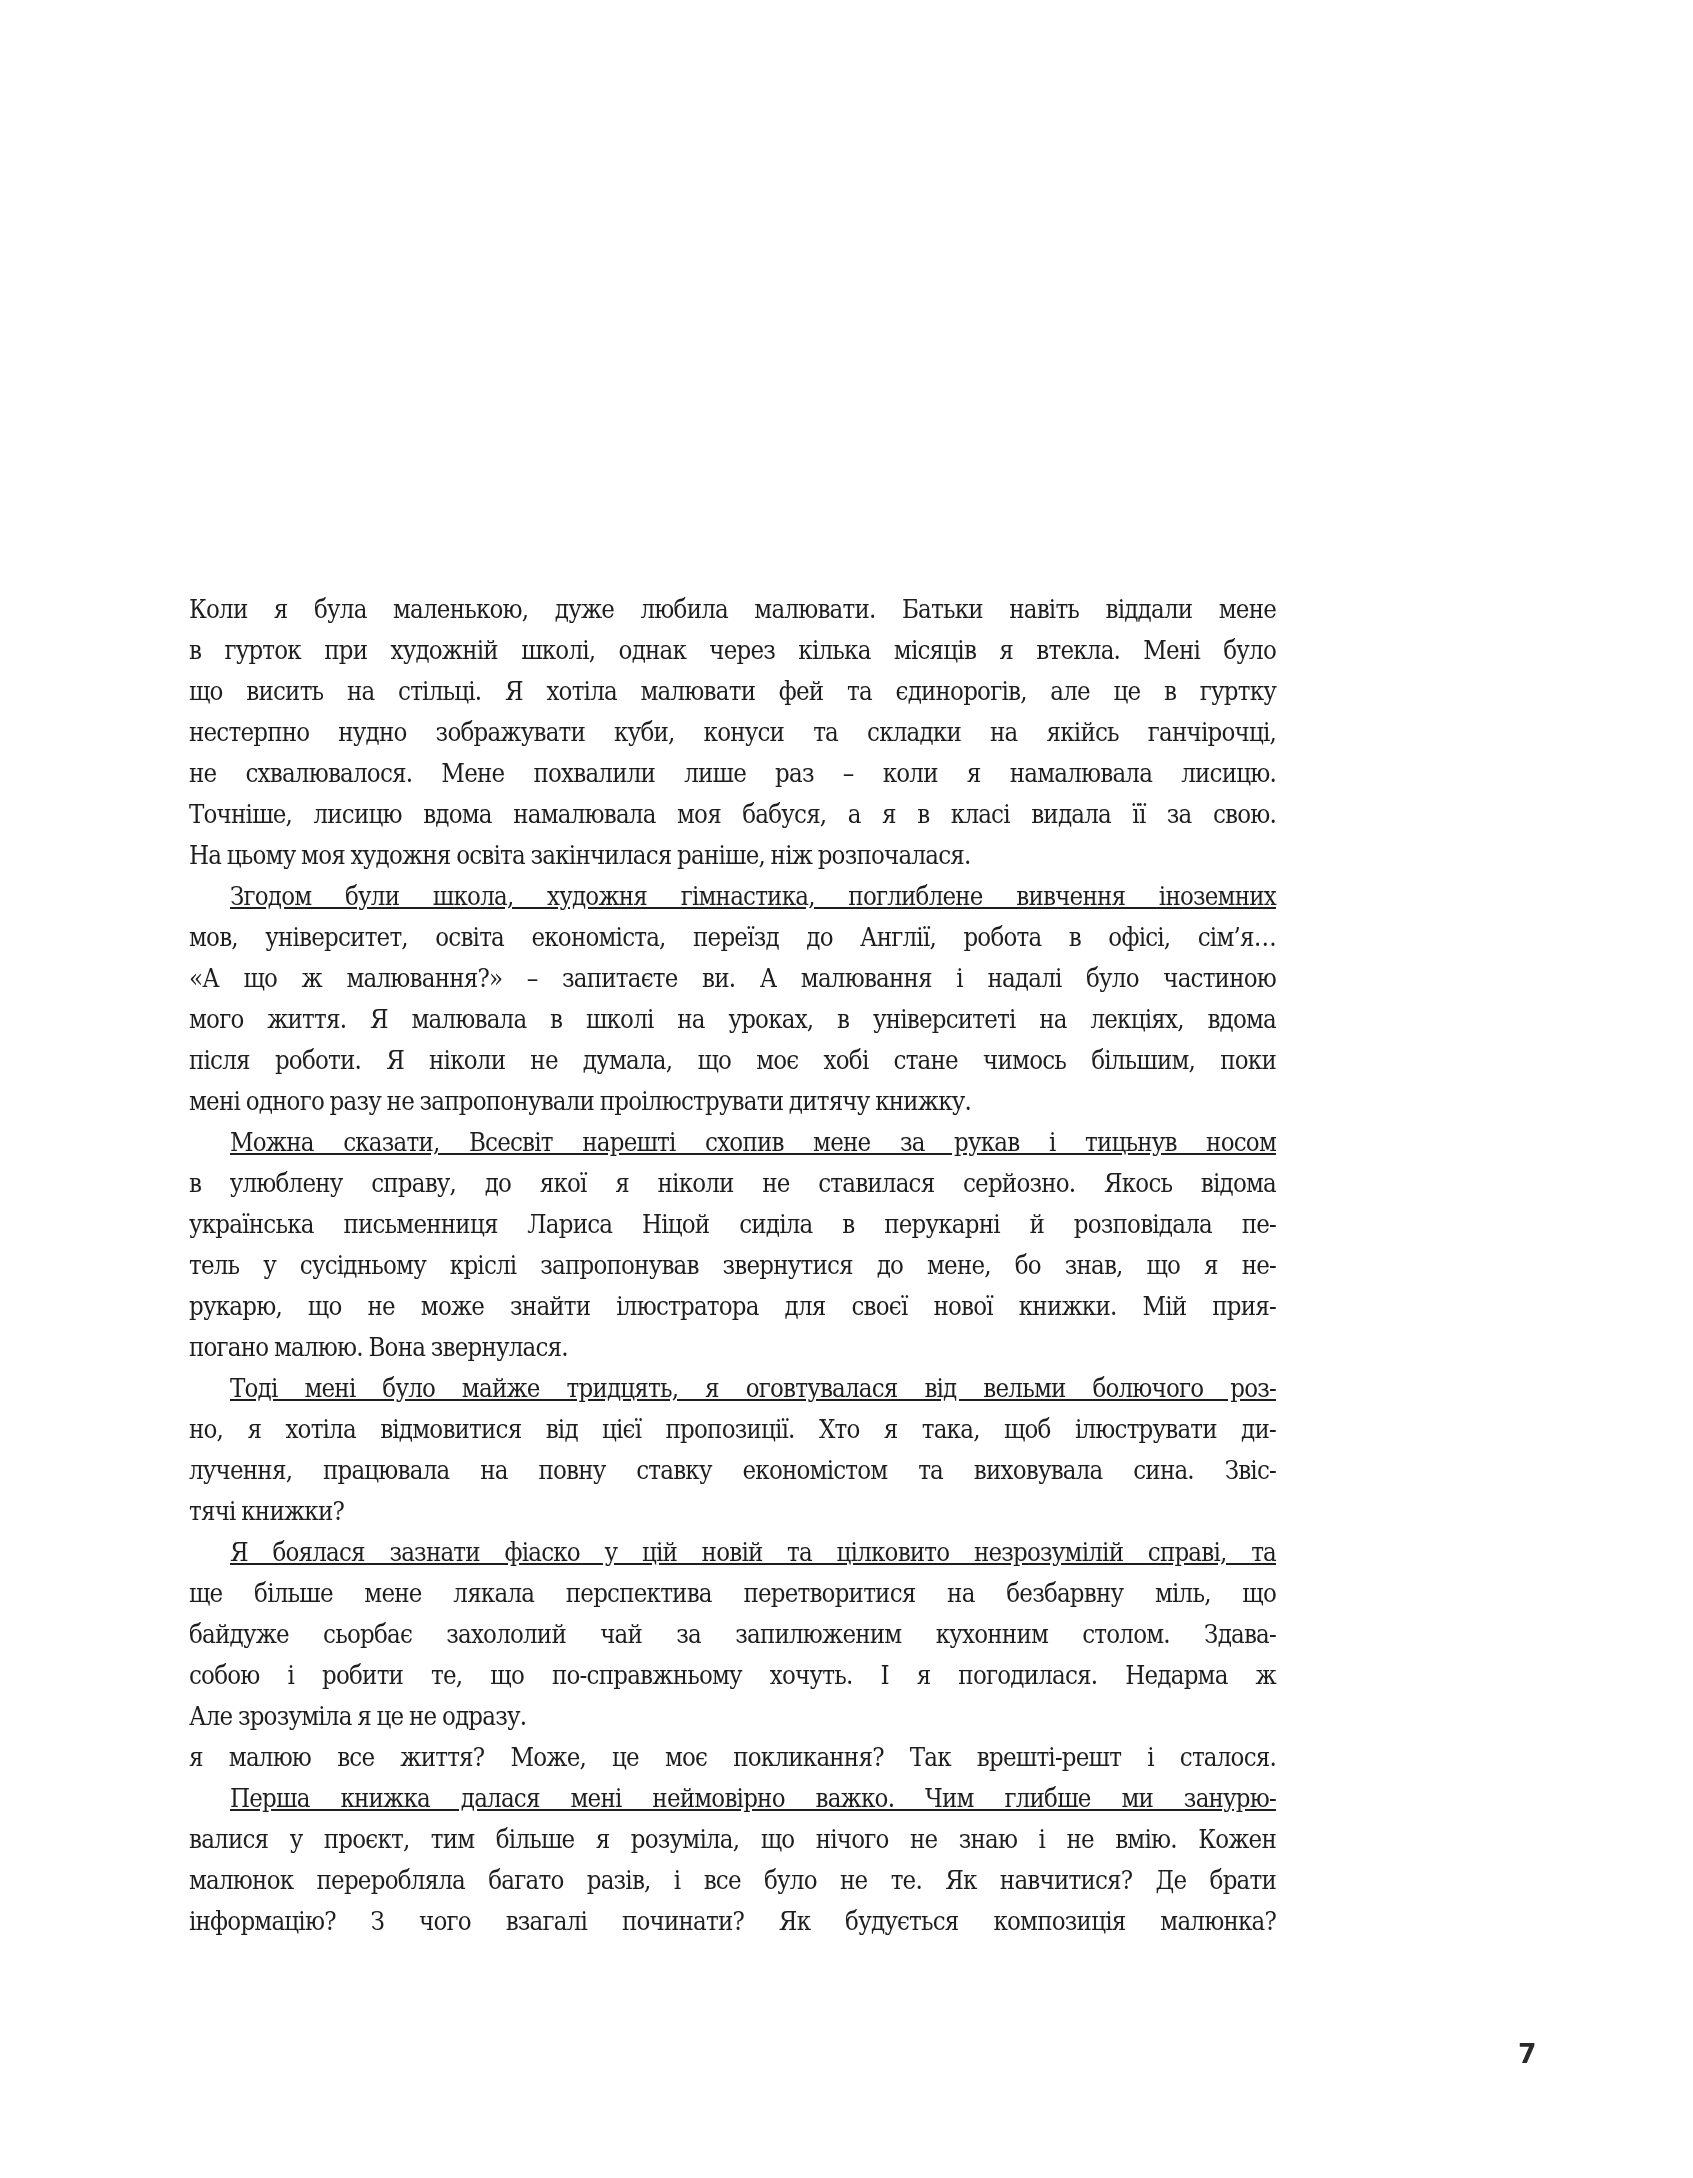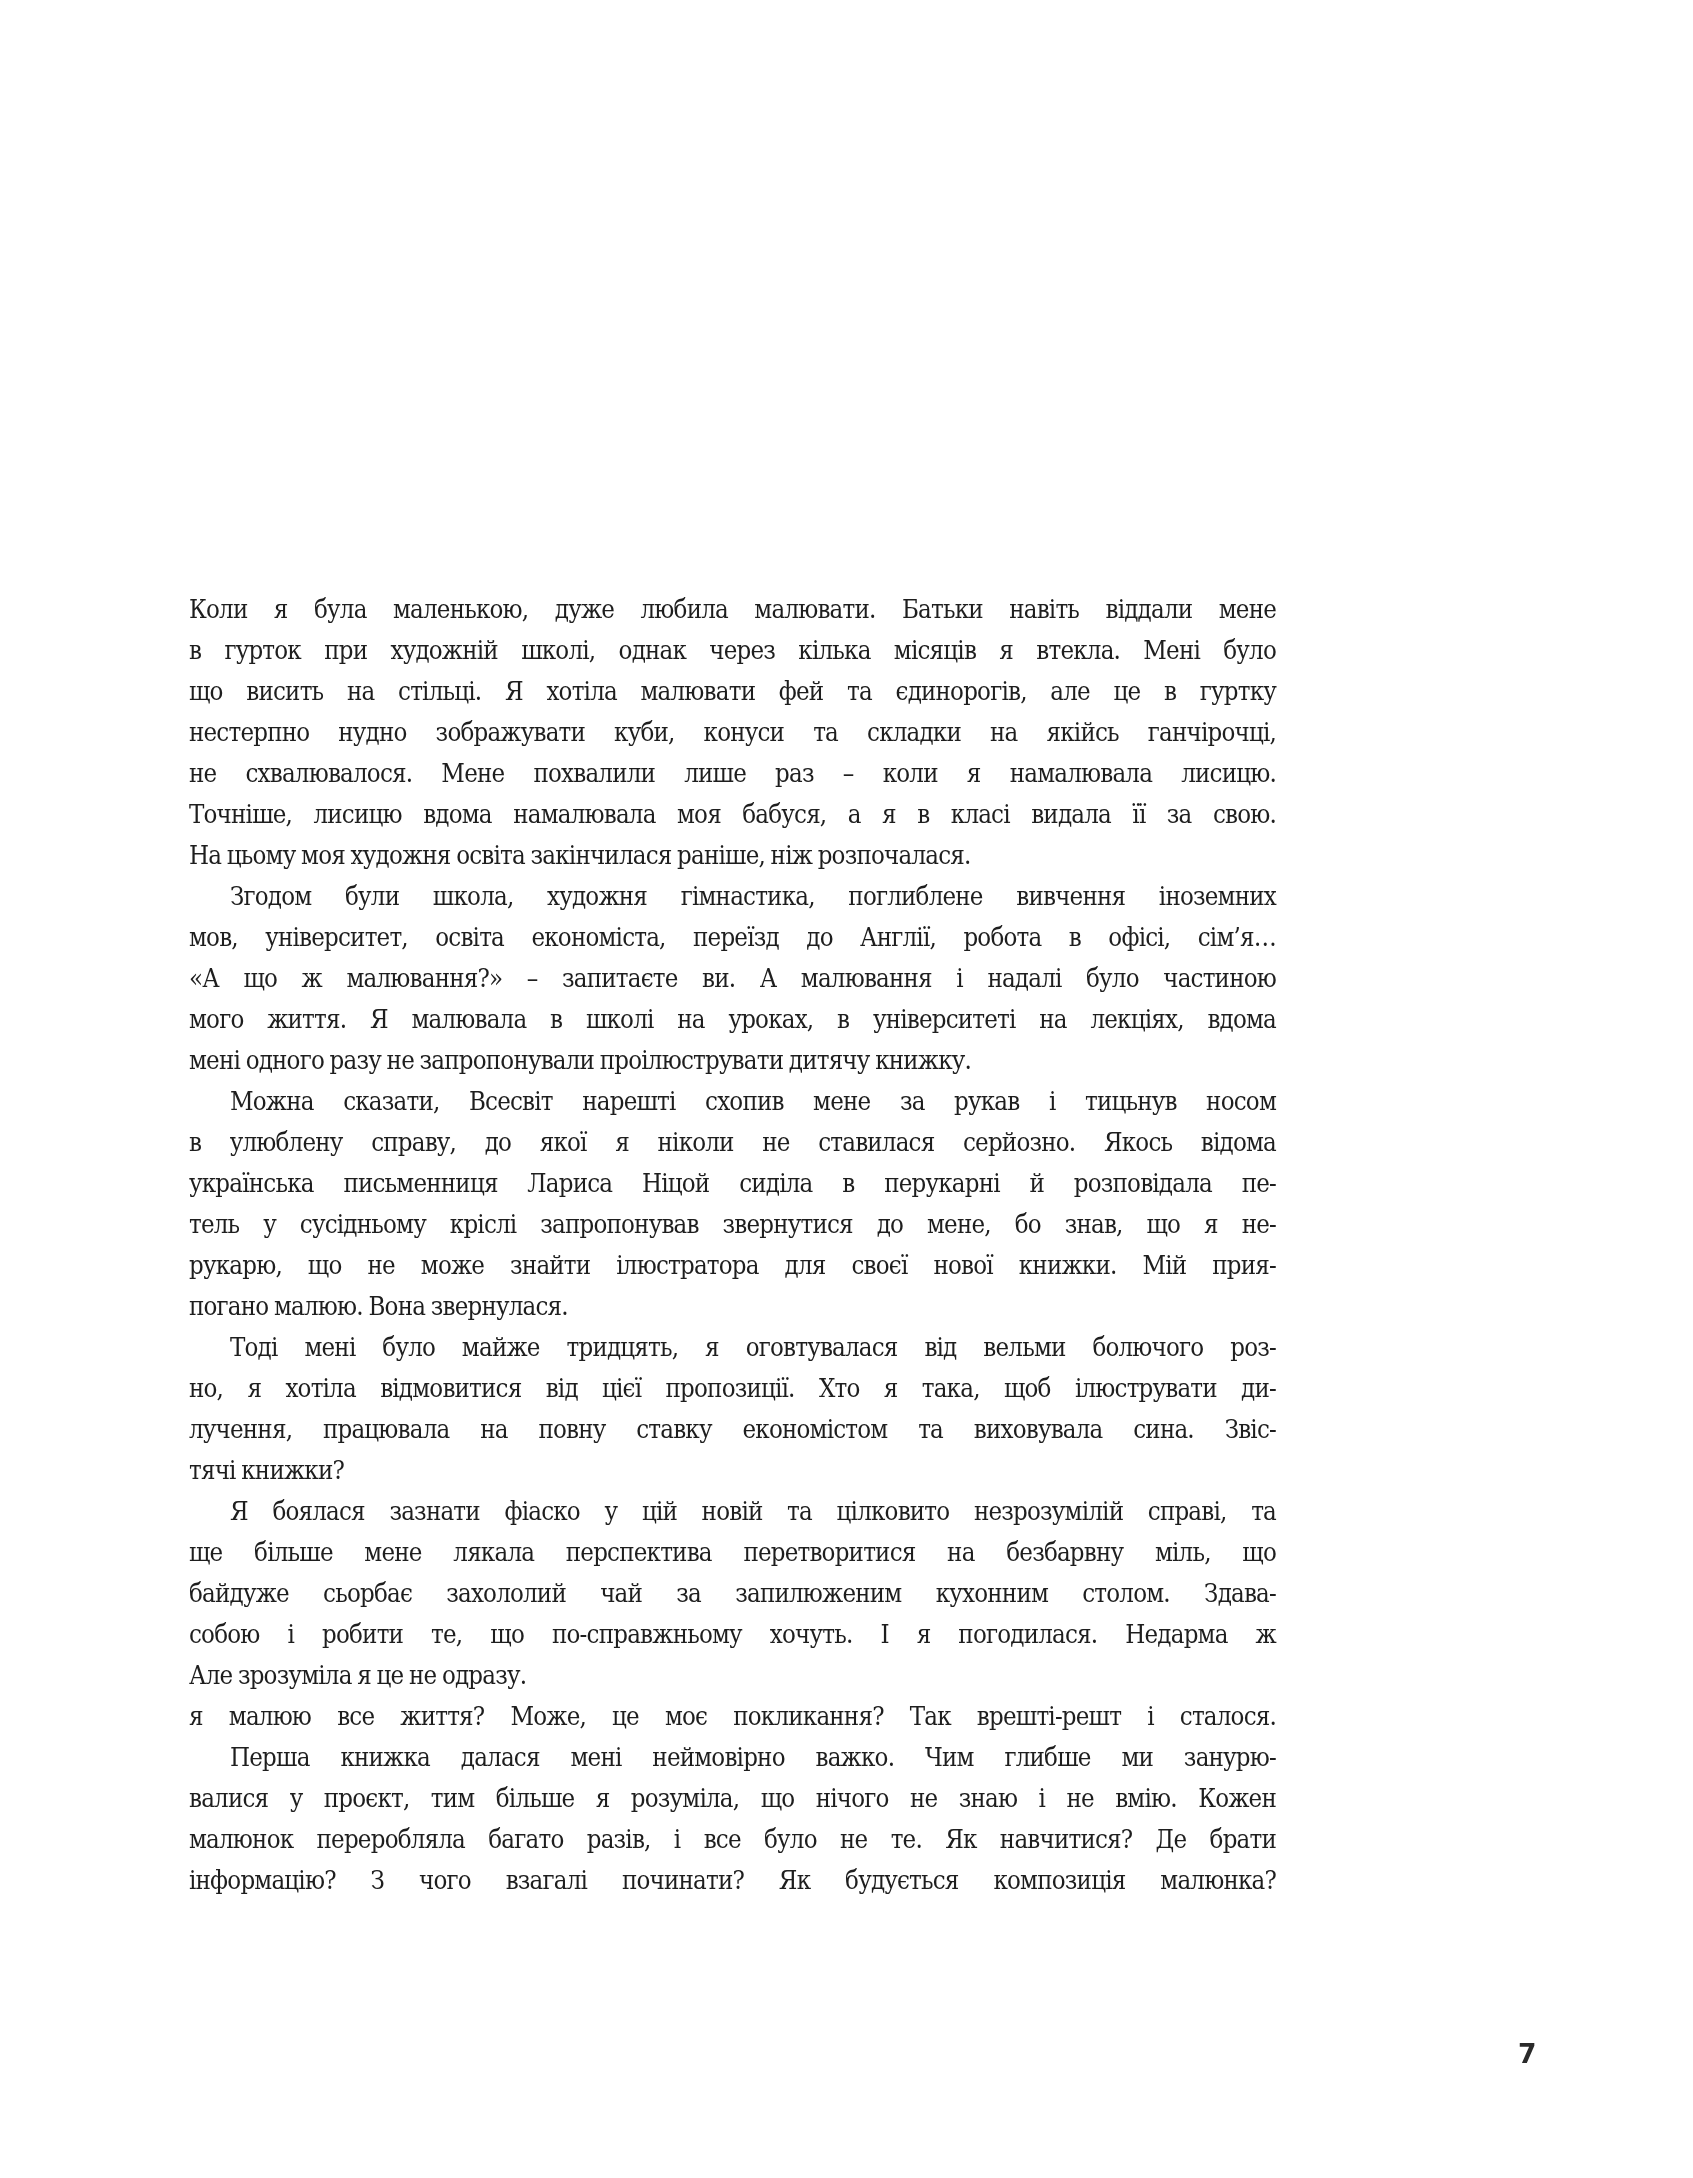--- a/index.html
+++ b/index.html
@@ -36,20 +36,21 @@
       white-space: nowrap;
       text-align: justify;
       text-align-last: justify;
       letter-spacing: -0.8px;
       word-spacing: -0.9px;
       font-stretch: condensed;
       transform-origin: left center;
     }
     .line.indent {
       padding-left: 41px;
+      text-decoration: underline;
     }
     .line.last {
       text-align-last: left;
     }
     .page-number {
       position: absolute;
       left: 1510px;
       top: 2038px;
       font-family: "DejaVu Sans", "Liberation Sans", sans-serif;
       font-weight: bold;
@@ -71,20 +72,21 @@
       <span class="line">не схвалювалося. Мене похвалили лише раз – коли я намалювала лисицю.</span>
       <span class="line">Точніше, лисицю вдома намалювала моя бабуся, а я в класі видала її за свою.</span>
       <span class="line last">На цьому моя художня освіта закінчилася раніше, ніж розпочалася.</span>
     </div>
 
     <div>
       <span class="line indent">Згодом були школа, художня гімнастика, поглиблене вивчення іноземних</span>
       <span class="line">мов, університет, освіта економіста, переїзд до Англії, робота в офісі, сім’я…</span>
       <span class="line">«А що ж малювання?» – запитаєте ви. А малювання і надалі було частиною</span>
       <span class="line">мого життя. Я малювала в школі на уроках, в університеті на лекціях, вдома</span>
+      <span class="line">після роботи. Я ніколи не думала, що моє хобі стане чимось більшим, поки</span>
       <span class="line last">мені одного разу не запропонували проілюструвати дитячу книжку.</span>
     </div>
 
     <div>
       <span class="line indent">Можна сказати, Всесвіт нарешті схопив мене за рукав і тицьнув носом</span>
       <span class="line">в улюблену справу, до якої я ніколи не ставилася серйозно. Якось відома</span>
       <span class="line">українська письменниця Лариса Ніцой сиділа в перукарні й розповідала пе-</span>
       <span class="line">тель у сусідньому кріслі запропонував звернутися до мене, бо знав, що я не-</span>
       <span class="line">рукарю, що не може знайти ілюстратора для своєї нової книжки. Мій прия-</span>
       <span class="line last">погано малюю. Вона звернулася.</span>

